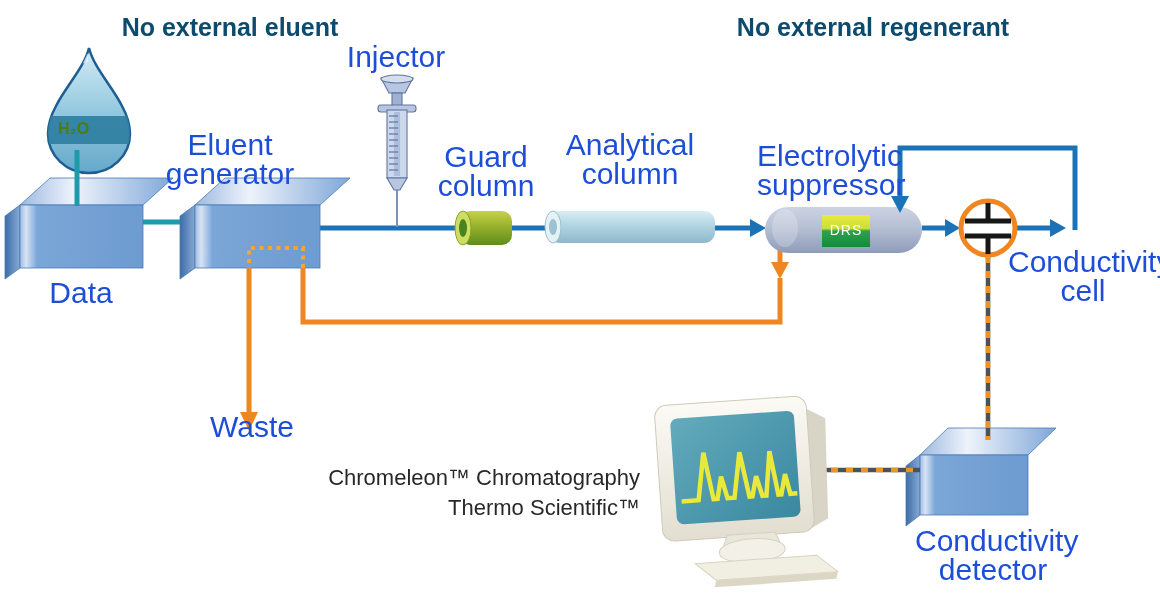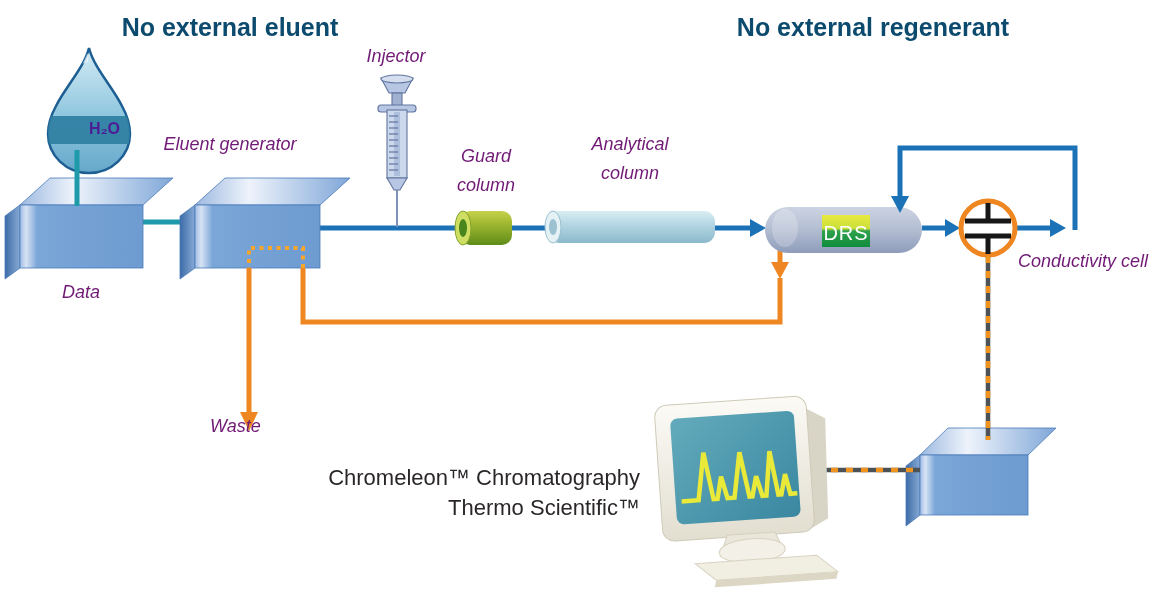--- a/index.html
+++ b/index.html
@@ -1,27 +1,27 @@
 <!DOCTYPE html>
 <html><head>
 <meta charset="utf-8">
 <style>
   html,body{margin:0;padding:0;background:#ffffff;}
   #canvas{
     position:relative;width:1160px;height:600px;background:#ffffff;overflow:hidden;
     font-family:"Liberation Sans", sans-serif;color:#272324;
   }
   svg{position:absolute;left:0;top:0;}
-  .lbl{position:absolute;font-size:18px;line-height:29px;color:#701a75;font-style:italic;}
+  .lbl{position:absolute;font-size:30px;line-height:29px;color:#1d4ed8;}
   .headline{position:absolute;font-size:25px;font-weight:700;color:#0c4a6e;text-align:center;}
   .center{text-align:center;}
   .right{text-align:right;}
   .cds{position:absolute;font-size:22px;line-height:30px;color:#2b2728;}
-  .badge-text{position:absolute;color:#ffffff;font-size:20px;letter-spacing:1px;text-align:center;}
-  .h2o-text{position:absolute;color:#4c1d95;font-size:16px;font-weight:700;text-align:right;}
+  .badge-text{position:absolute;color:#ffffff;font-size:14px;letter-spacing:1px;text-align:center;}
+  .h2o-text{position:absolute;color:#4d7c0f;font-size:16px;font-weight:700;text-align:left;}
 </style>
 </head>
 <body>
 
 <div id="canvas">
 
 <svg width="1160" height="600" viewBox="0 0 1160 600">
   <defs>
     <linearGradient id="gBoxTop" x1="0" y1="0" x2="1" y2="0">
       <stop offset="0" stop-color="#9db9e0"></stop>
@@ -210,22 +210,24 @@
 
 <div class="headline" style="left:90px;top:13px;width:280px;">No external eluent</div>
 <div class="headline" style="left:723px;top:13px;width:300px;">No external regenerant</div>
 
 <div class="h2o-text" style="left:58px;top:120px;width:62px;">H₂O</div>
 <div class="lbl center" style="left:21px;top:278px;width:120px;">Data</div>
 <div class="lbl center" style="left:130px;top:130px;width:200px;">Eluent generator</div>
 <div class="lbl center" style="left:336px;top:42px;width:120px;">Injector</div>
 <div class="lbl center" style="left:436px;top:142px;width:100px;">Guard column</div>
 <div class="lbl center" style="left:565px;top:130px;width:130px;">Analytical column</div>
+<div class="lbl" style="left:757px;top:141px;width:135px;">Electrolytic suppressor</div>
 <div class="badge-text" style="left:822px;top:222px;width:48px;">DRS</div>
 <div class="lbl center" style="left:1008px;top:247px;width:150px;">Conductivity cell</div>
+<div class="lbl center" style="left:915px;top:526px;width:156px;">Conductivity detector</div>
 <div class="lbl" style="left:210px;top:412px;width:100px;">Waste</div>
 
 <div class="cds right" style="left:280px;top:463px;width:360px;">
   <div>Chromeleon™ Chromatography</div>
   <div>Thermo Scientific™</div>
 </div>
 
 </div>
 
 </body></html>

